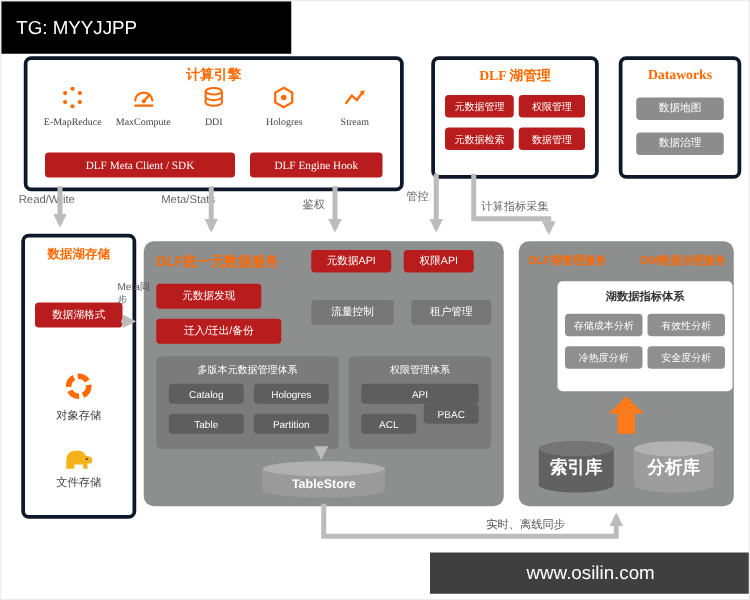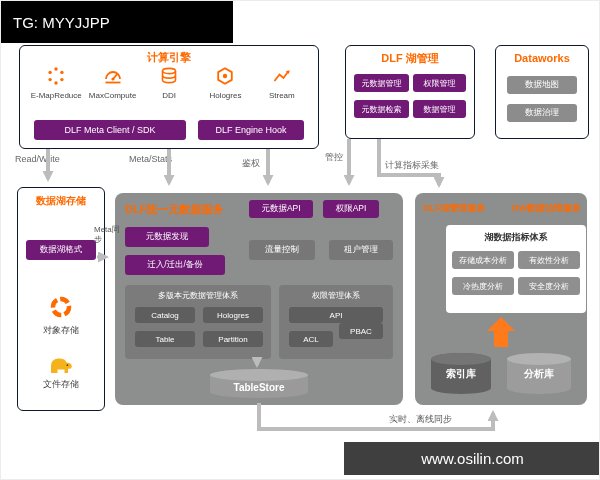--- a/index.html
+++ b/index.html
@@ -5,41 +5,41 @@
   html,body{margin:0;padding:0;background:#fff;}
   #stage{
     position:relative;width:600px;height:480px;background:#ffffff;
     font-family:"Liberation Sans","DejaVu Sans",sans-serif;
     border:1px solid #ececec;box-sizing:border-box;overflow:hidden;
   }
   .banner-top{position:absolute;left:0;top:0;width:232px;height:42px;background:#000;
     color:#fff;font-size:15px;display:flex;align-items:center;padding-left:12px;box-sizing:border-box;}
   .banner-bottom{position:absolute;left:343px;top:441px;width:257px;height:33px;background:#3f3f3f;
     color:#fff;font-size:15px;display:flex;align-items:center;justify-content:center;}
-  .box-orange{position:absolute;background:#fff;border:1px solid #0f172a;border-radius:6px;}
+  .box-orange{position:absolute;background:#fff;border:3px solid #0f172a;border-radius:6px;font-family:Liberation Serif, serif;}
   .gray-box{position:absolute;background:#8d8e8e;border-radius:8px;}
   .otitle{position:absolute;color:#ff6a00;font-weight:bold;}
-  .obtn{position:absolute;background:#701a75;color:#fff;border-radius:3px;display:flex;
+  .obtn{position:absolute;background:#b91c1c;color:#fff;border-radius:3px;display:flex;
     align-items:center;justify-content:center;font-size:9px;white-space:nowrap;}
   .gbtn{position:absolute;background:#777;color:#fff;border-radius:3px;display:flex;
     align-items:center;justify-content:center;font-size:9px;white-space:nowrap;}
   .grybtn{position:absolute;background:#8c8c8c;color:#fff;border-radius:3px;display:flex;
     align-items:center;justify-content:center;font-size:9px;white-space:nowrap;}
   .dbtn{position:absolute;background:#5e5e5e;color:#fff;border-radius:3px;display:flex;
     align-items:center;justify-content:center;font-size:8px;white-space:nowrap;}
   .mbtn{position:absolute;background:#8f8f8f;color:#fff;border-radius:3px;display:flex;
     align-items:center;justify-content:center;font-size:8px;white-space:nowrap;}
   .panel{position:absolute;background:#7b7b7b;border-radius:4px;}
   .panel-title{position:absolute;left:0;right:0;top:5px;color:#fff;font-size:8px;text-align:center;}
   .engines{position:absolute;left:8px;right:8px;top:20px;display:flex;justify-content:space-between;}
   .engine{flex:1;display:flex;flex-direction:column;align-items:center;gap:3px;font-size:8px;color:#444;}
   .lbl{position:absolute;color:#666;font-size:9px;white-space:nowrap;}
   .cyl{position:absolute;}
   .cyl-label{position:absolute;left:0;right:0;top:0;bottom:0;display:flex;align-items:center;
-    justify-content:center;color:#fff;font-size:10px;font-weight:bold;}
+    justify-content:center;color:#fff;font-size:14px;font-weight:bold;}
   .white-panel{position:absolute;background:#fff;border-radius:4px;}
   .wp-title{position:absolute;left:0;right:0;top:6px;color:#333;font-size:9px;font-weight:bold;text-align:center;}
   .up-arrow{position:absolute;width:28px;}
   .up-arrow .head{width:0;height:0;border-left:14px solid transparent;border-right:14px solid transparent;
     border-bottom:14px solid #ff7a1a;margin:0 auto;}
   .up-arrow .stem{width:14px;height:16px;background:#ff7a1a;margin:0 auto;}
 </style>
 </head>
 <body>
 

